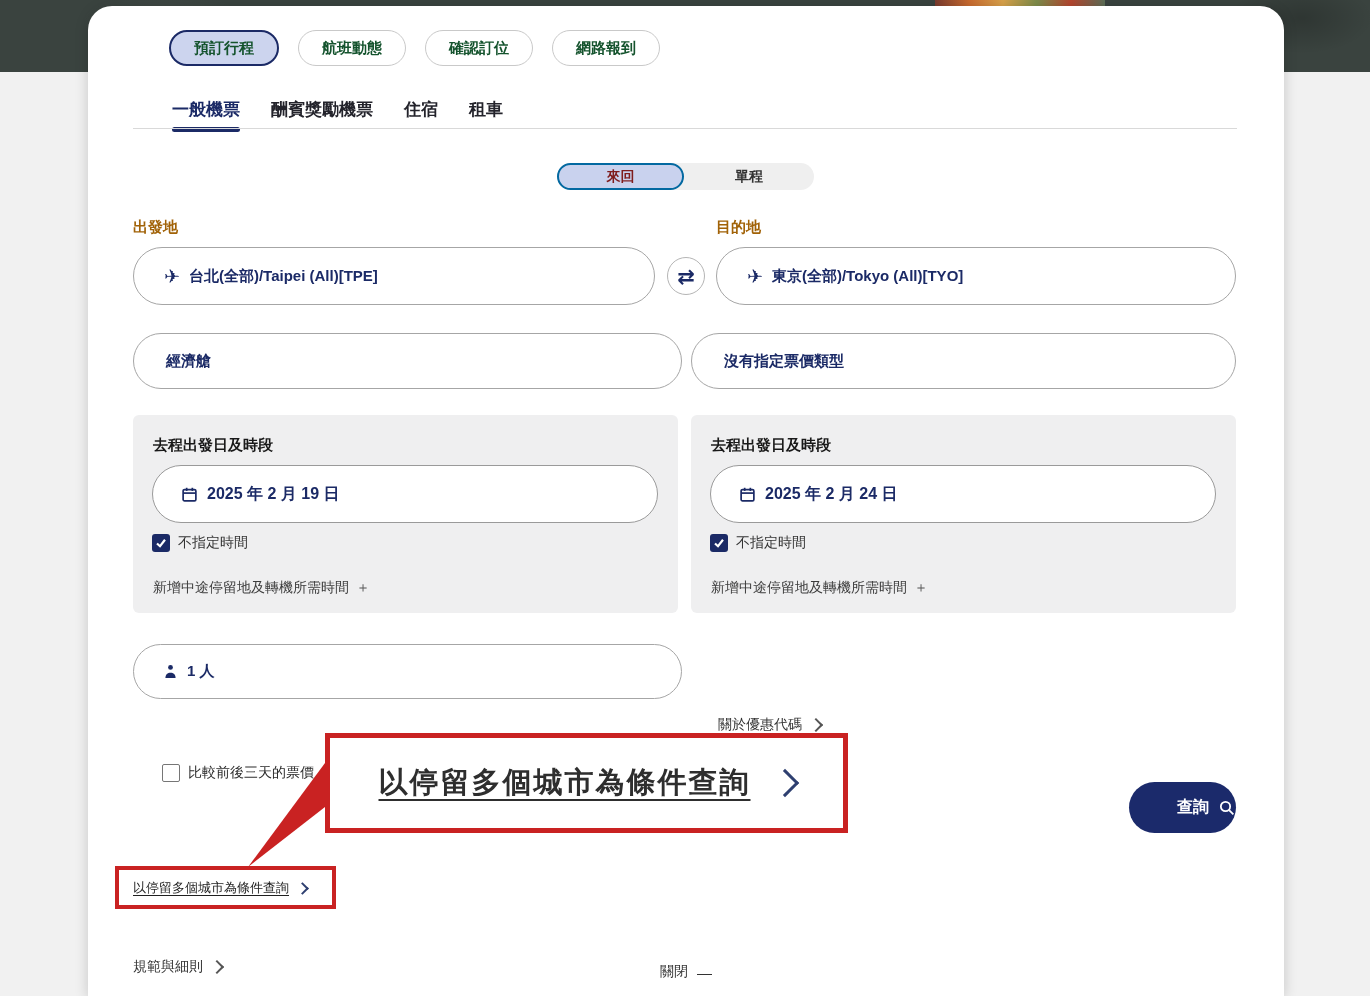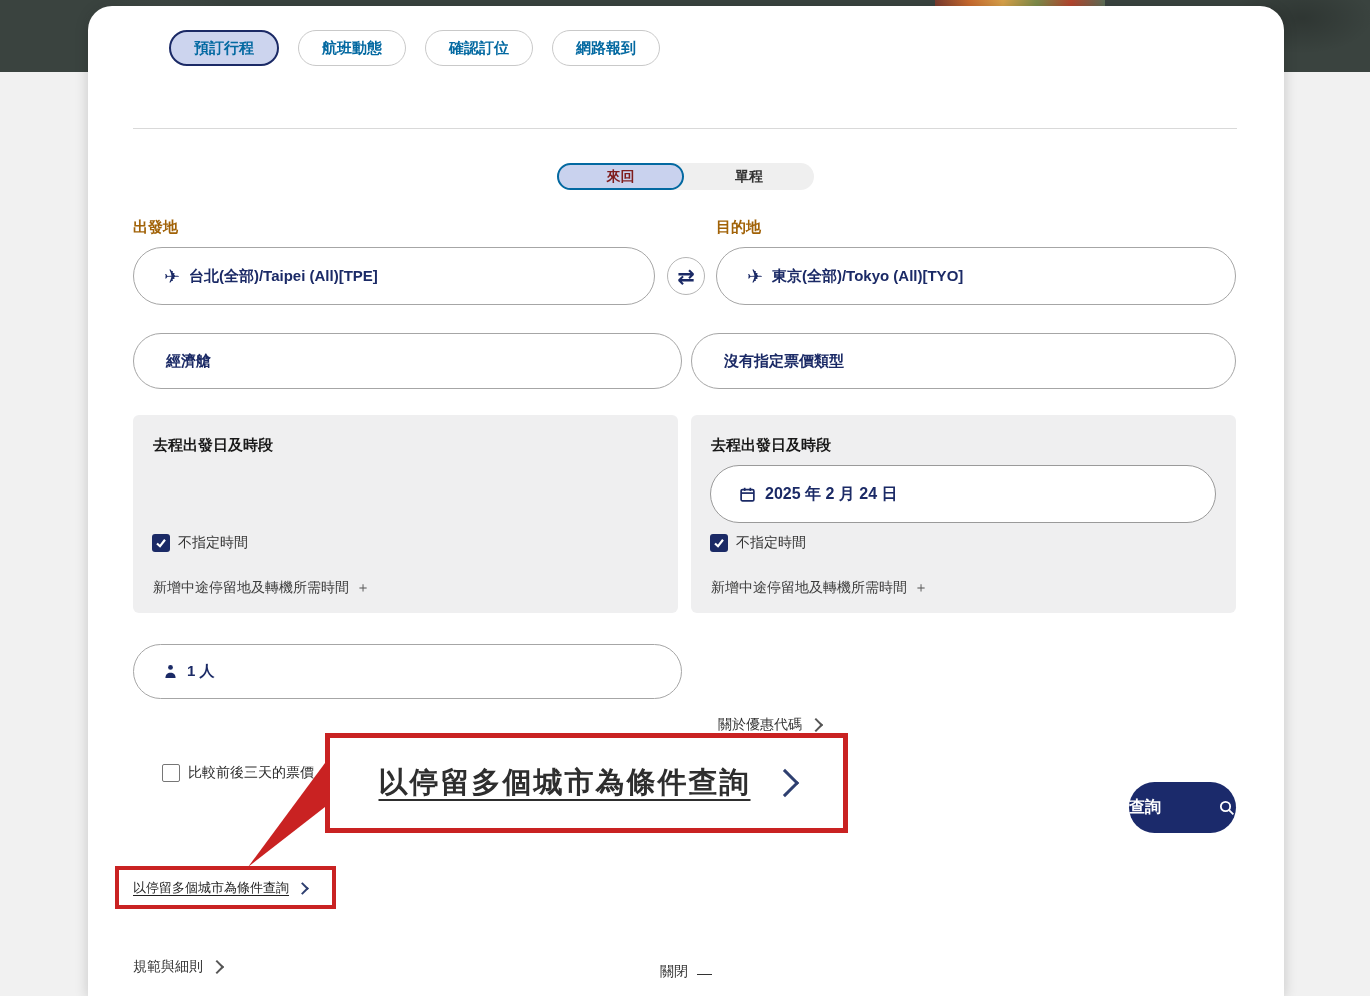--- a/index.html
+++ b/index.html
@@ -24,21 +24,21 @@
   }
   .card{
     position:absolute;left:88px;top:6px;width:1196px;height:990px;
     background:#ffffff;border-radius:24px 24px 0 0;
     box-shadow:0 2px 14px rgba(0,0,0,.18);
   }
   
   .quick-pills{position:absolute;left:169px;top:30px;display:flex;gap:19px;}
   .qpill{
     height:36px;padding:0 23px;border-radius:19px;display:flex;align-items:center;
-    font-size:15px;font-weight:700;color:#0369a1;background:#fff;border:1px solid #c9c9c9;
+    font-size:15px;font-weight:700;color:#14532d;background:#fff;border:1px solid #c9c9c9;
     box-sizing:border-box;cursor:pointer;white-space:nowrap;
   }
   .qpill.selected{background:#ccd4ee;border:2px solid #1b2a66;}
   
   .tabs{position:absolute;left:172px;top:98px;display:flex;gap:31px;font-size:17px;font-weight:700;}
   .tab{color:#23232b;position:relative;padding-bottom:9px;cursor:pointer;white-space:nowrap;}
   .tab.active{color:#1b2a66;}
   .tab.active::after{content:"";position:absolute;left:0;right:0;bottom:-2px;height:5px;background:#1b2a66;border-radius:2.5px;}
   .tab-divider{position:absolute;left:133px;top:128px;width:1104px;border-top:1px solid #d9d9d9;}
   
@@ -104,21 +104,21 @@
     position:absolute;left:115px;top:866px;width:221px;height:43px;
     border:4px solid #c92222;box-sizing:border-box;z-index:4;
   }
   .multicity-link{position:absolute;left:133px;top:879px;font-size:13px;color:#1f1f1f;z-index:4;}
   .multicity-link .lbl{text-decoration:underline;text-underline-offset:3px;}
   .multicity-link .chev{width:7px;height:7px;}
   .rules-link{position:absolute;left:133px;top:926px;font-size:14px;color:#333;}
   
   .search-btn{
     position:absolute;left:1129px;top:782px;width:107px;height:51px;border-radius:26px;
-    background:#1b2a6b;display:flex;align-items:center;justify-content:space-between;gap:9px;cursor:pointer;
+    background:#1b2a6b;display:flex;align-items:center;justify-content:flex-end;gap:9px;cursor:pointer;
   }
   .search-label{color:#fff;font-size:16px;font-weight:700;}
   
   .close-row{position:absolute;left:0;top:957px;width:1196px;display:flex;justify-content:center;align-items:center;gap:9px;font-size:14px;color:#333;cursor:pointer;}
   .close-dash{font-size:15px;color:#333;}
   svg{display:block;}
 </style>
 </head>
 <body>
 
@@ -127,20 +127,26 @@
 
 <div class="card">
 
   <div class="quick-pills" style="left:81px;top:24px;">
     <div class="qpill selected">預訂行程</div>
     <div class="qpill">航班動態</div>
     <div class="qpill">確認訂位</div>
     <div class="qpill">網路報到</div>
   </div>
 
+  <div class="tabs" style="left:84px;top:92px;">
+    <div class="tab active">一般機票</div>
+    <div class="tab">酬賓獎勵機票</div>
+    <div class="tab">住宿</div>
+    <div class="tab">租車</div>
+  </div>
   <div class="tab-divider" style="left:45px;top:122px;"></div>
 
   <div class="toggle" style="left:469px;top:157px;">
     <div class="seg selected">來回</div>
     <div class="seg plain">單程</div>
   </div>
 
   <div class="field-label" style="left:45px;top:212px;">出發地</div>
   <div class="field-label" style="left:628px;top:212px;">目的地</div>
 
@@ -160,20 +166,29 @@
 
   <div class="pill-input" style="left:45px;top:327px;width:549px;height:56px;padding-left:32px;">
     <span class="pill-value">經濟艙</span>
   </div>
   <div class="pill-input" style="left:603px;top:327px;width:545px;height:56px;padding-left:32px;">
     <span class="pill-value">沒有指定票價類型</span>
   </div>
 
   <div class="panel" style="left:45px;top:409px;">
     <div class="panel-title">去程出發日及時段</div>
+    <div class="date-pill">
+      <svg width="17" height="17" viewBox="0 0 24 24">
+        <rect x="3" y="5" width="18" height="16" rx="2" fill="none" stroke="#1b2a66" stroke-width="2.4"></rect>
+        <line x1="3" y1="10" x2="21" y2="10" stroke="#1b2a66" stroke-width="2.4"></line>
+        <line x1="8" y1="2.5" x2="8" y2="7" stroke="#1b2a66" stroke-width="2.4"></line>
+        <line x1="16" y1="2.5" x2="16" y2="7" stroke="#1b2a66" stroke-width="2.4"></line>
+      </svg>
+      <span class="date-text">2025 年 2 月 19 日</span>
+    </div>
     <div class="cb-row">
       <span class="cb-on">
         <svg width="12" height="12" viewBox="0 0 12 12">
             <polyline points="2,6.5 5,9.2 10,2.8" fill="none" stroke="#fff" stroke-width="2.2"></polyline>
           </svg>
       </span>
       <span class="cb-label">不指定時間</span>
     </div>
     <div class="stopover">
       <span>新增中途停留地及轉機所需時間</span>

